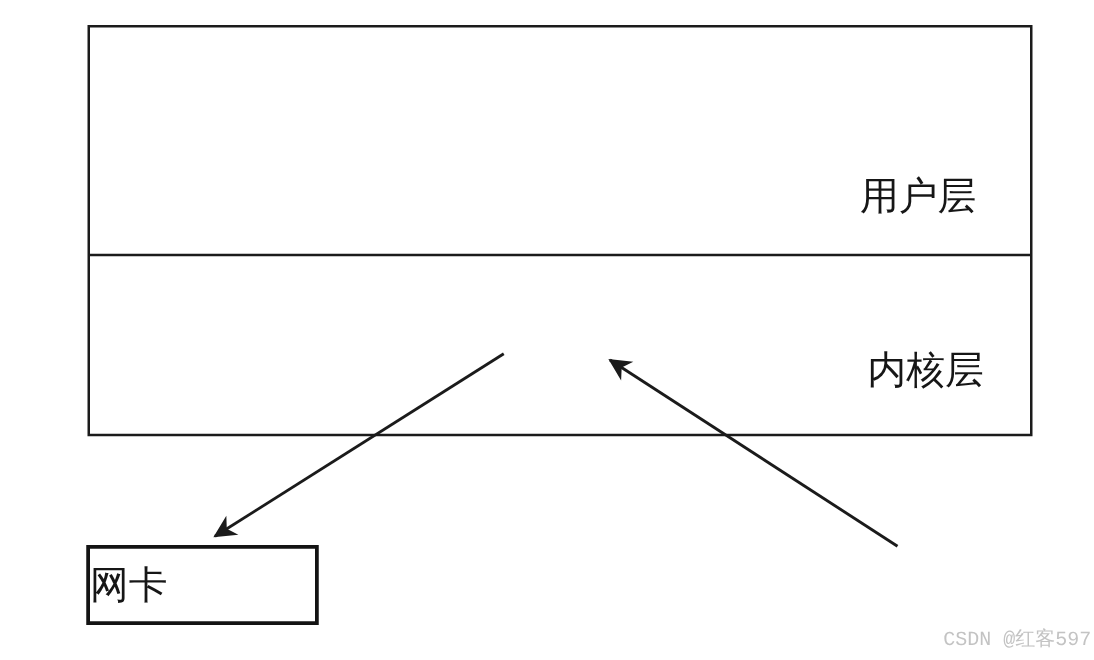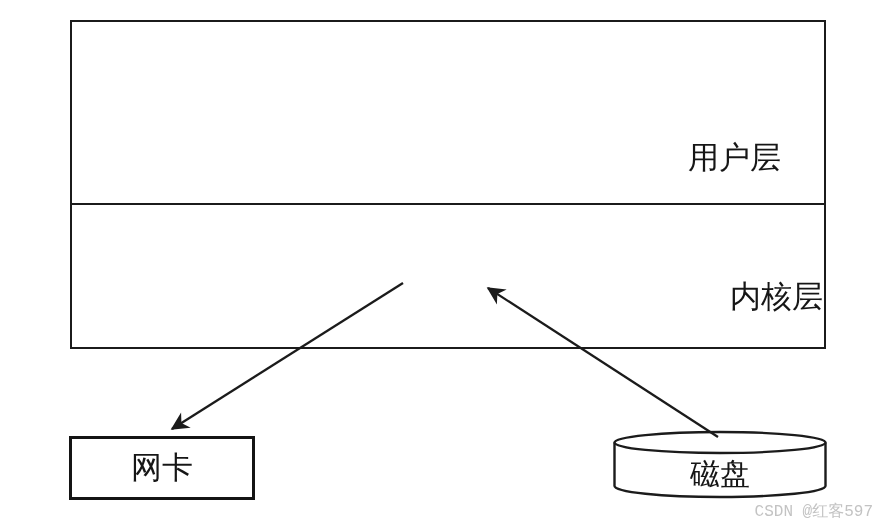--- a/index.html
+++ b/index.html
@@ -33,34 +33,33 @@
     border-top: 2px solid #1b1b1b;
   }
   .layer-label {
     position: absolute;
     font-size: 31px;
     color: #161616;
     white-space: nowrap;
     line-height: 1.1;
   }
   .user-layer-label { left: 688px; top: 140px; }
-  .kernel-layer-label { left: 730px; top: 279px; text-align: center; }
+  .kernel-layer-label { left: 694px; top: 279px; text-align: center; }
 
   
   .nic-box {
     position: absolute;
     left: 69px;
     top: 436px;
     width: 180px;
     height: 58px;
     border: 3px solid #141414;
     background: #ffffff;
     display: flex;
     align-items: center;
-    justify-content: center;
     font-size: 31px;
     color: #161616;
   }
 
   
   .disk {
     position: absolute;
     left: 612px;
     top: 430px;
     width: 216px;
@@ -108,27 +107,20 @@
   </div>
 
   <span class="layer-label user-layer-label">用户层</span>
 
   <span class="layer-label kernel-layer-label">内核层</span>
 
   <div class="nic-box">
     <span>网卡</span>
   </div>
 
-  <div class="disk">
-    <svg width="216" height="70" viewBox="0 0 216 70">
-      <path d="M2.5,12.5 L2.5,56 A105.5,11 0 0 0 213.5,56 L213.5,12.5" fill="#ffffff" stroke="#1b1b1b" stroke-width="2.4"></path>
-      <ellipse cx="108" cy="12.5" rx="105.5" ry="10.5" fill="#ffffff" stroke="#1b1b1b" stroke-width="2.4"></ellipse>
-    </svg>
-    <span class="disk-label">磁盘</span>
-  </div>
 
   <svg class="arrows-overlay" viewBox="0 0 875 528">
     <defs>
       <marker id="arrowhead" viewBox="0 0 10 10" refX="8.8" refY="5" markerWidth="8.5" markerHeight="8.5" orient="auto-start-reverse">
         <path d="M0.4,0.4 L9.6,5 L0.4,9.6 L3.1,5 Z" fill="#1b1b1b"></path>
       </marker>
     </defs>
     <line x1="403" y1="283" x2="172" y2="429" stroke="#1b1b1b" stroke-width="2.3" marker-end="url(#arrowhead)"></line>
     <line x1="718" y1="437" x2="488" y2="288" stroke="#1b1b1b" stroke-width="2.3" marker-end="url(#arrowhead)"></line>
   </svg>

